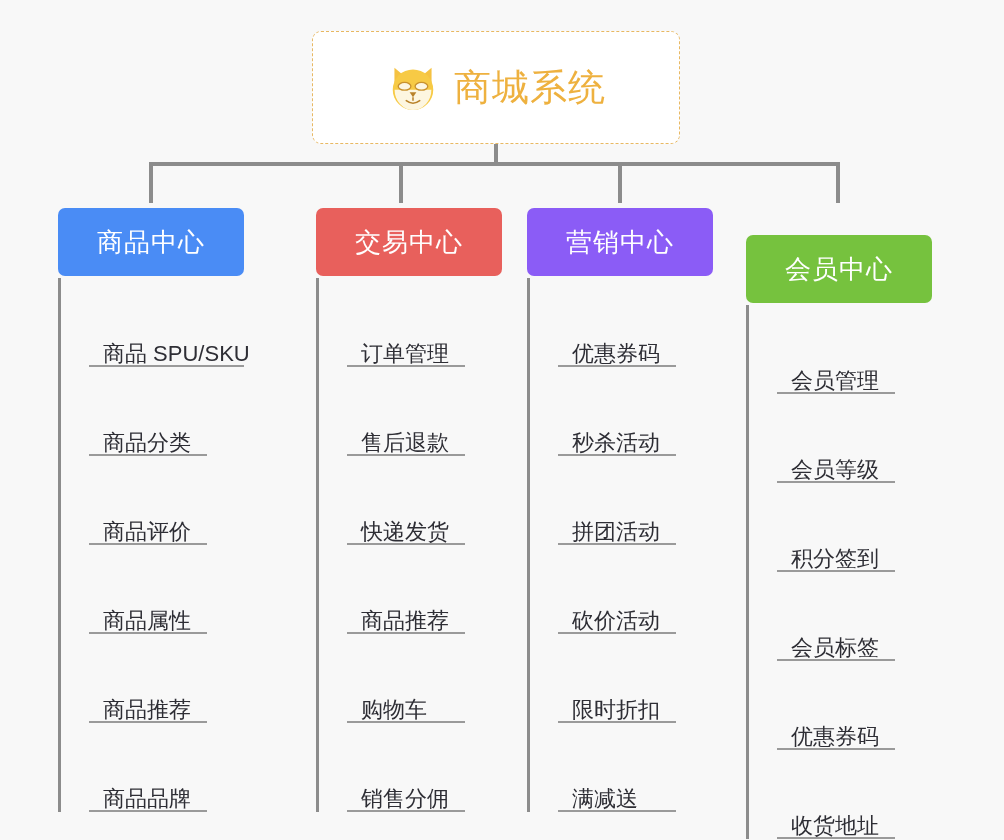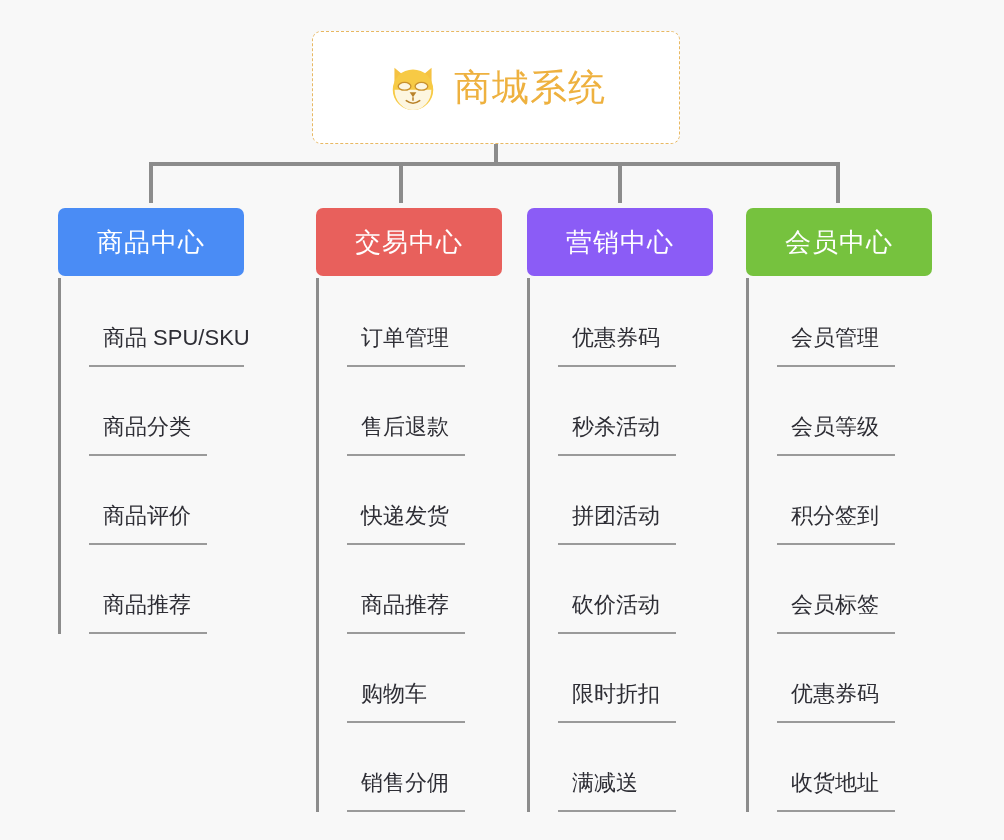--- a/index.html
+++ b/index.html
@@ -71,21 +71,21 @@
 
   .column {
     position: absolute;
     top: 203px;
     width: 186px;
   }
 
   .col-0 { left: 58px;  }
   .col-1 { left: 308px; margin-left: 8px; }
   .col-2 { left: 527px; }
-  .col-3 { left: 746px; }
+  .col-3 { left: 746px; margin-top: 27px; }
 
   .cat-header {
     width: 100%;
     height: 68px;
     border-radius: 7px;
     display: flex;
     align-items: center;
     justify-content: center;
     color: #ffffff;
     font-size: 26px;
@@ -105,21 +105,21 @@
     position: relative;
     display: flex;
     align-items: flex-end;
     padding-left: 28px;
   }
 
   .item-label {
     font-size: 22px;
     color: #2e2e35;
     line-height: 1.05;
-    padding-bottom: 16px;
+    padding-bottom: 0;
     border-bottom: 2px solid #9a9a9a;
     white-space: nowrap;
     padding-right: 10px;
     margin-left: -14px;
     padding-left: 14px;
   }
 
   
   .item-label { min-width: 118px; }
 </style>
@@ -167,21 +167,27 @@
         <div class="item">
             <span class="item-label">商品 SPU/SKU</span>
           </div>
         <div class="item">
             <span class="item-label">商品分类</span>
           </div>
         <div class="item">
             <span class="item-label">商品评价</span>
           </div>
         <div class="item">
+            <span class="item-label">商品属性</span>
+          </div>
+        <div class="item">
             <span class="item-label">商品推荐</span>
+          </div>
+        <div class="item">
+            <span class="item-label">商品品牌</span>
           </div>
       </div>
     </div>
 
     <div class="column col-1">
       <div class="cat-header" style="background:#e8605c;">
         <span>交易中心</span>
       </div>
       <div class="items">
         <div class="item">

